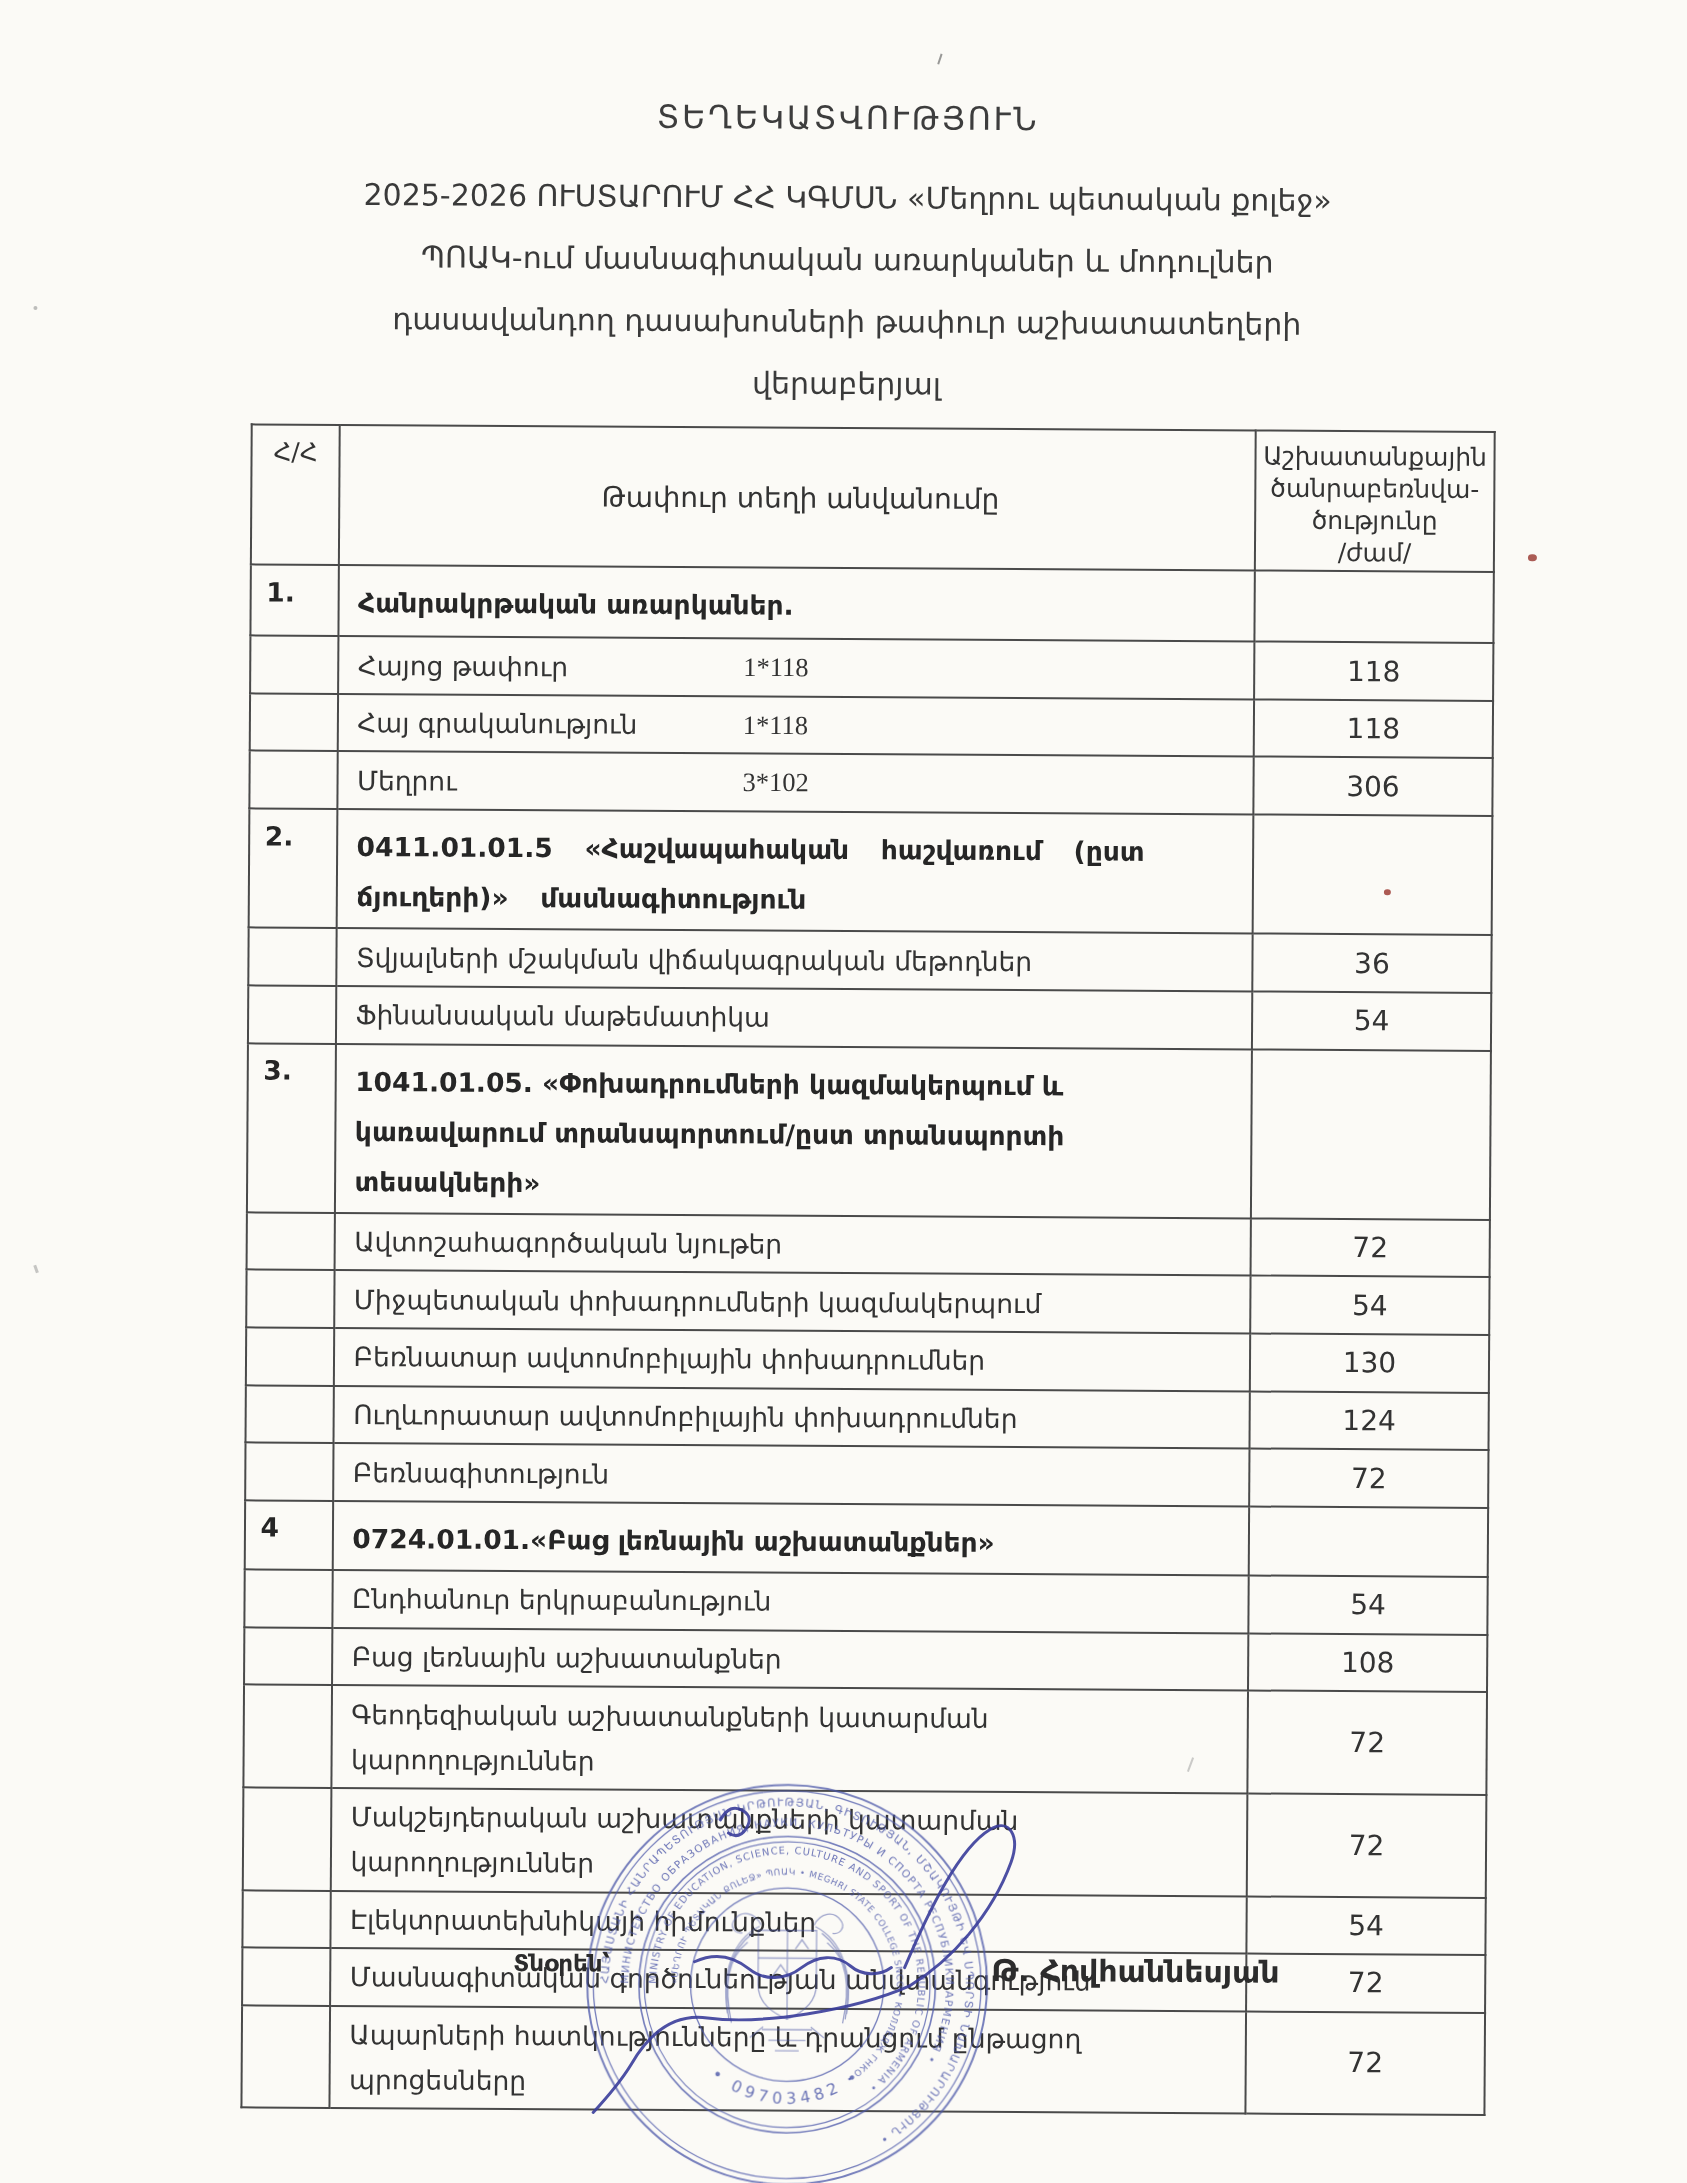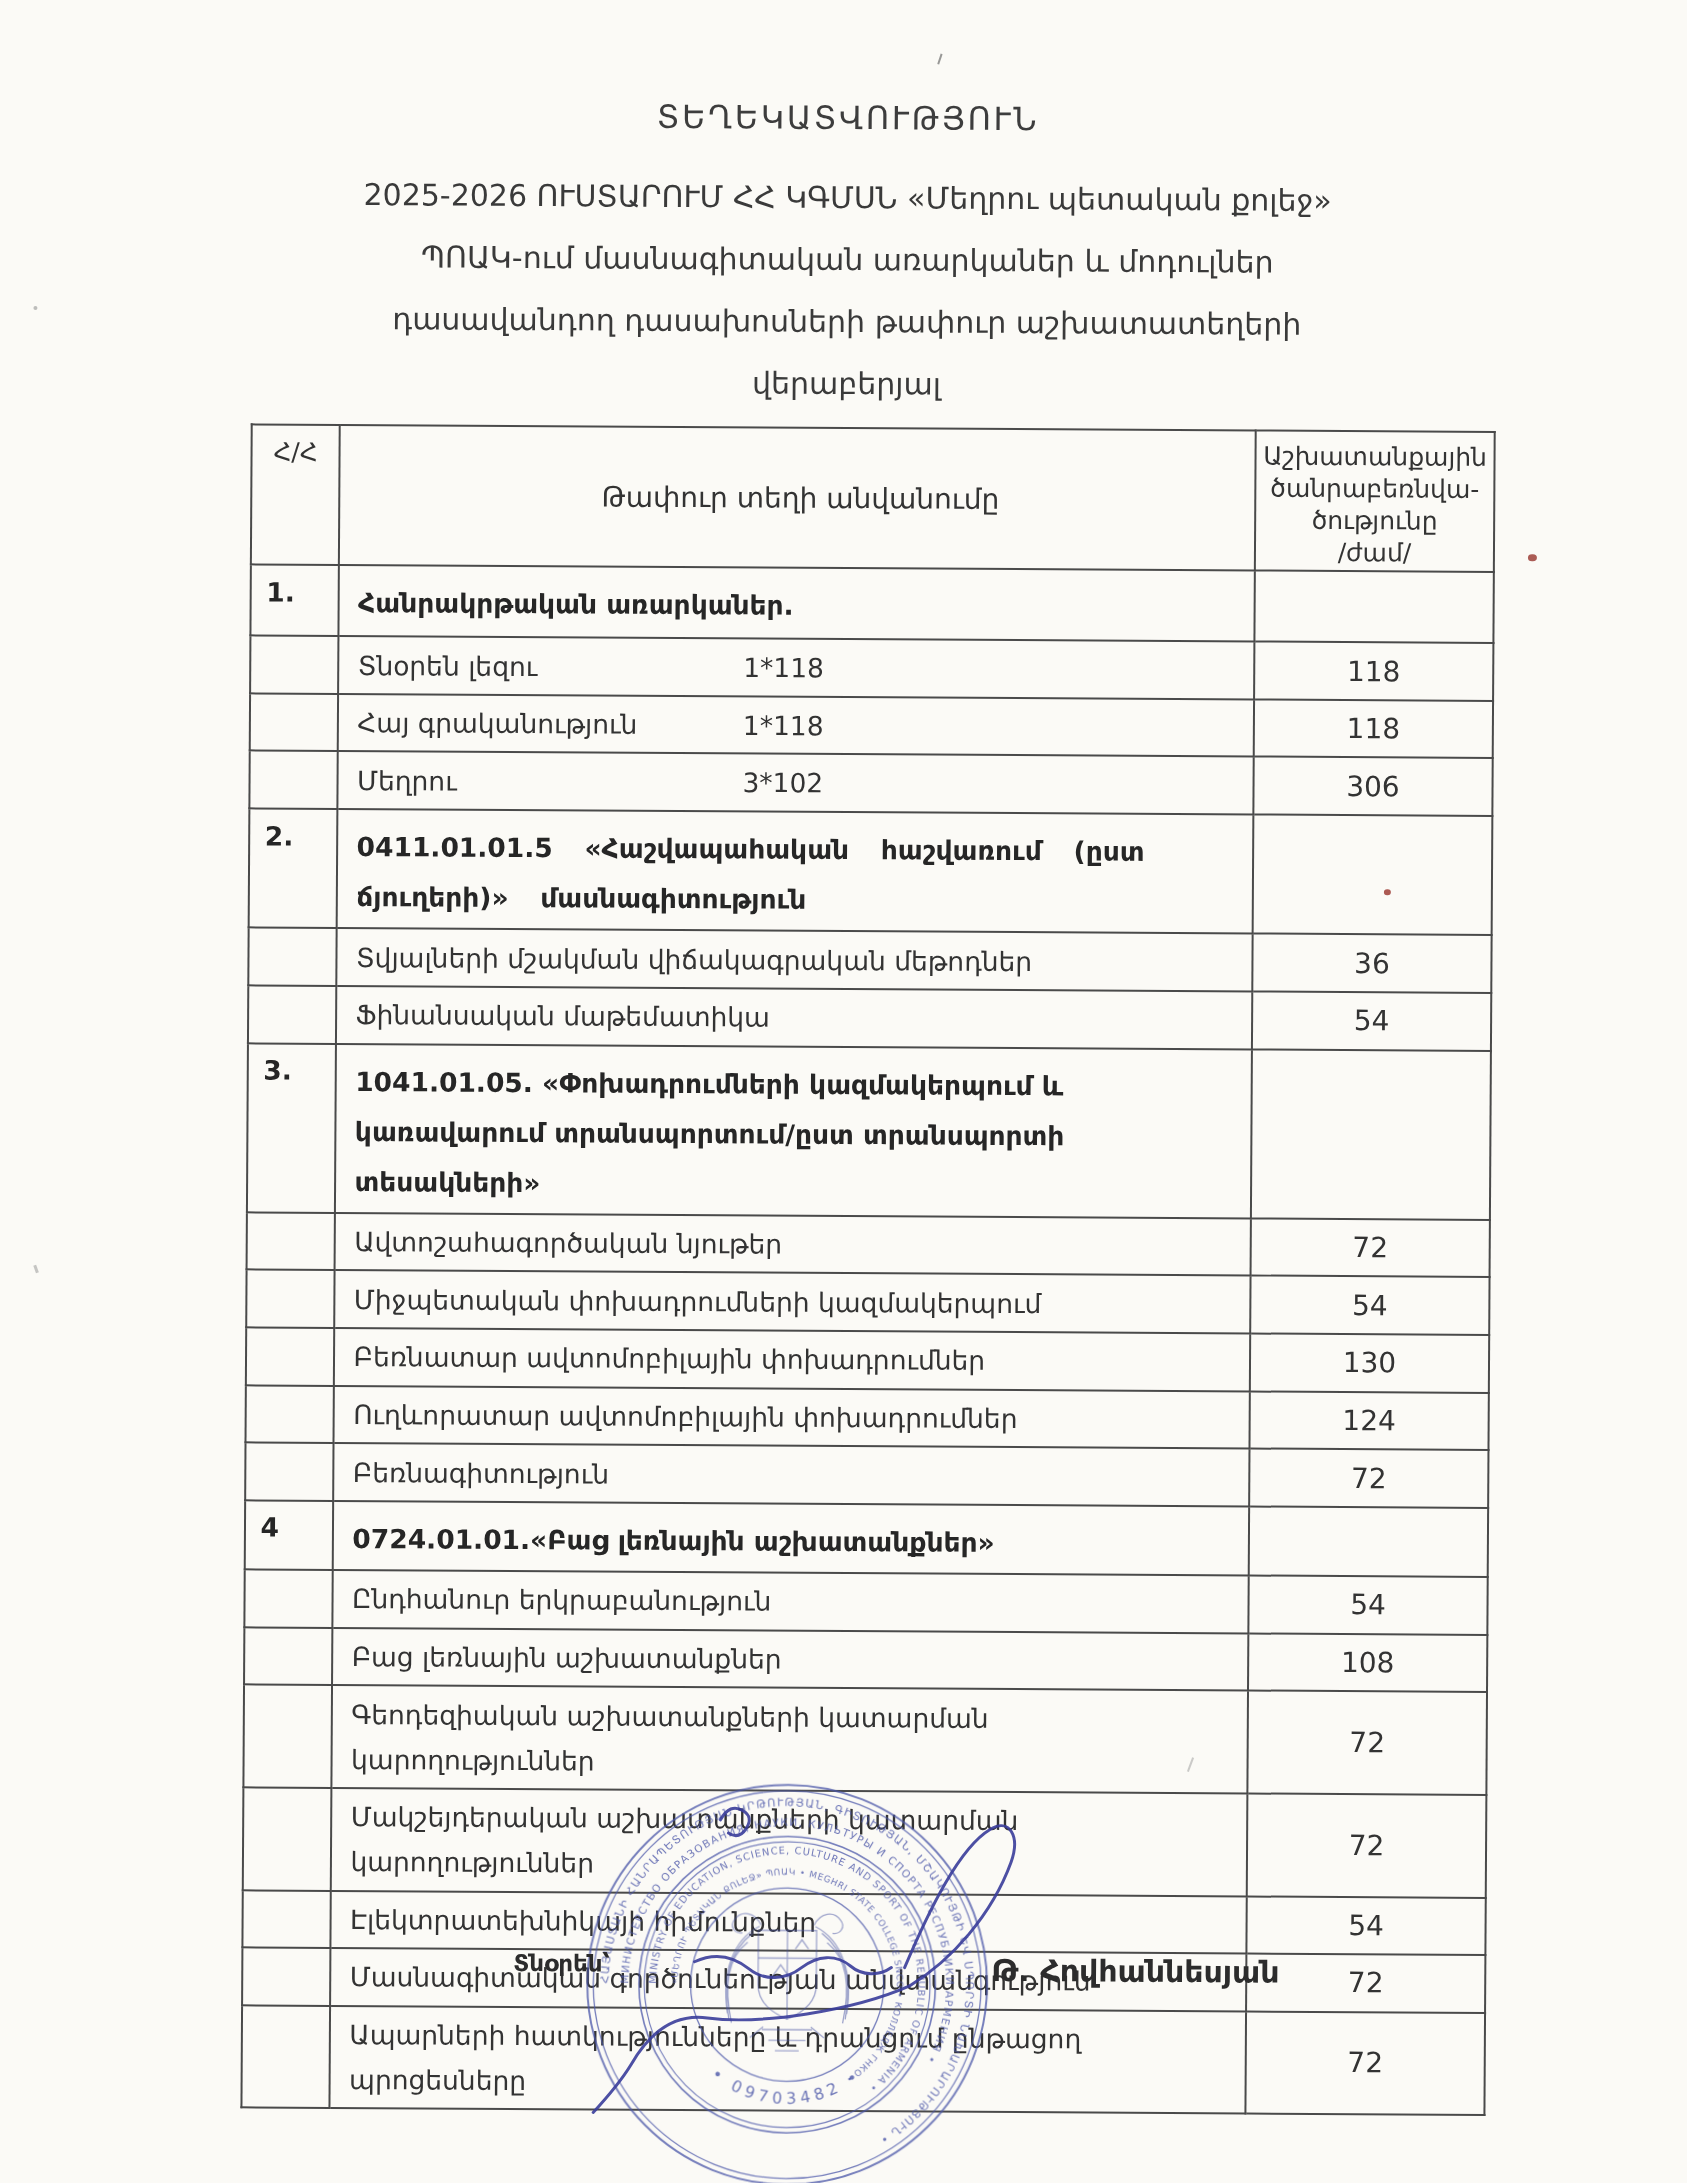--- a/index.html
+++ b/index.html
@@ -26,21 +26,21 @@
   .num-cell{width:88px;font-size:26.5px;color:#333;vertical-align:top;padding:10.6px 0 0 14.6px;}
   .name-cell{position:relative;font-size:26.5px;color:#333;padding:5.3px 12px 5.3px 18.5px;vertical-align:middle;white-space:pre-line;line-height:45px;}
   .hours-cell{width:239px;text-align:center;font-size:28px;color:#333;vertical-align:middle;position:relative;}
   .header-row td{vertical-align:top;}
   .header-row .num-cell{text-align:center;padding:12px 0 0 0;font-size:25px;margin-left:12px;}
   .header-row .name-cell{text-align:center;vertical-align:middle;font-size:28px;}
   .header-row .hours-cell{font-size:25px;line-height:32px;padding-top:9.3px;white-space:pre-line;}
   tr.section .num-cell, tr.section .name-cell{font-weight:bold;color:#262626;}
   tr.section .name-cell{vertical-align:top;padding-top:12px;line-height:50px;}
   tr.justify .vname{word-spacing:22.5px;}
-  .formula{position:absolute;left:404px;top:50%;transform:translateY(-50%);font-size:26.5px;color:#333;}
+  .formula{position:absolute;left:404px;top:50%;transform:translateY(-50%);font-size:26.5px;color:#333;font-family:Liberation Serif, serif;}
   .red-dot{position:absolute;left:55%;top:62%;width:6.6px;height:6px;border-radius:50%;background:#9e3d36;opacity:.85;}
   .footer-label{position:absolute;left:520px;top:1952px;font-size:23px;font-weight:bold;color:#2c2c2c;z-index:6;}
   .footer-name{position:absolute;left:998px;top:1952px;font-size:30px;font-weight:bold;color:#2c2c2c;z-index:6;}
   .stamp-svg{position:absolute;left:569px;top:1760px;z-index:4;filter:blur(0.3px);}
   .sign-svg{position:absolute;left:516px;top:1773px;z-index:5;}
   .artifact{position:absolute;}
   .dot1{left:1526px;top:550px;width:8.6px;height:7.3px;border-radius:50%;background:#9c4038;opacity:.85;}
   .speck1{left:934px;top:53px;width:2px;height:10.6px;background:#6d6d6d;transform:rotate(18deg);opacity:.7;}
   .speck2{left:30px;top:311px;width:4px;height:4px;border-radius:50%;background:#8a8a8a;opacity:.55;}
   .speck3{left:37px;top:1270px;width:2.6px;height:8px;background:#909090;transform:rotate(-20deg);opacity:.5;}
@@ -77,21 +77,21 @@
       </tr>
 
     <tr class="section" style="height: 71px;">
       <td class="num-cell">1.</td>
       <td class="name-cell"><span class="vname">Հանրակրթական առարկաներ.</span></td>
       <td class="hours-cell"></td>
     </tr>
 
     <tr class="item" style="height: 49px;">
       <td class="num-cell"></td>
-      <td class="name-cell"><span class="vname">Տնօրեն լեզու</span><span class="formula">1*118</span></td>
+      <td class="name-cell"><span class="vname">Հայոց թափուր</span><span class="formula">1*118</span></td>
       <td class="hours-cell">118</td>
     </tr>
 
     <tr class="item" style="height: 48px;">
       <td class="num-cell"></td>
       <td class="name-cell"><span class="vname">Հայ գրականություն</span><span class="formula">1*118</span></td>
       <td class="hours-cell">118</td>
     </tr>
 
     <tr class="item" style="height: 48px;">

